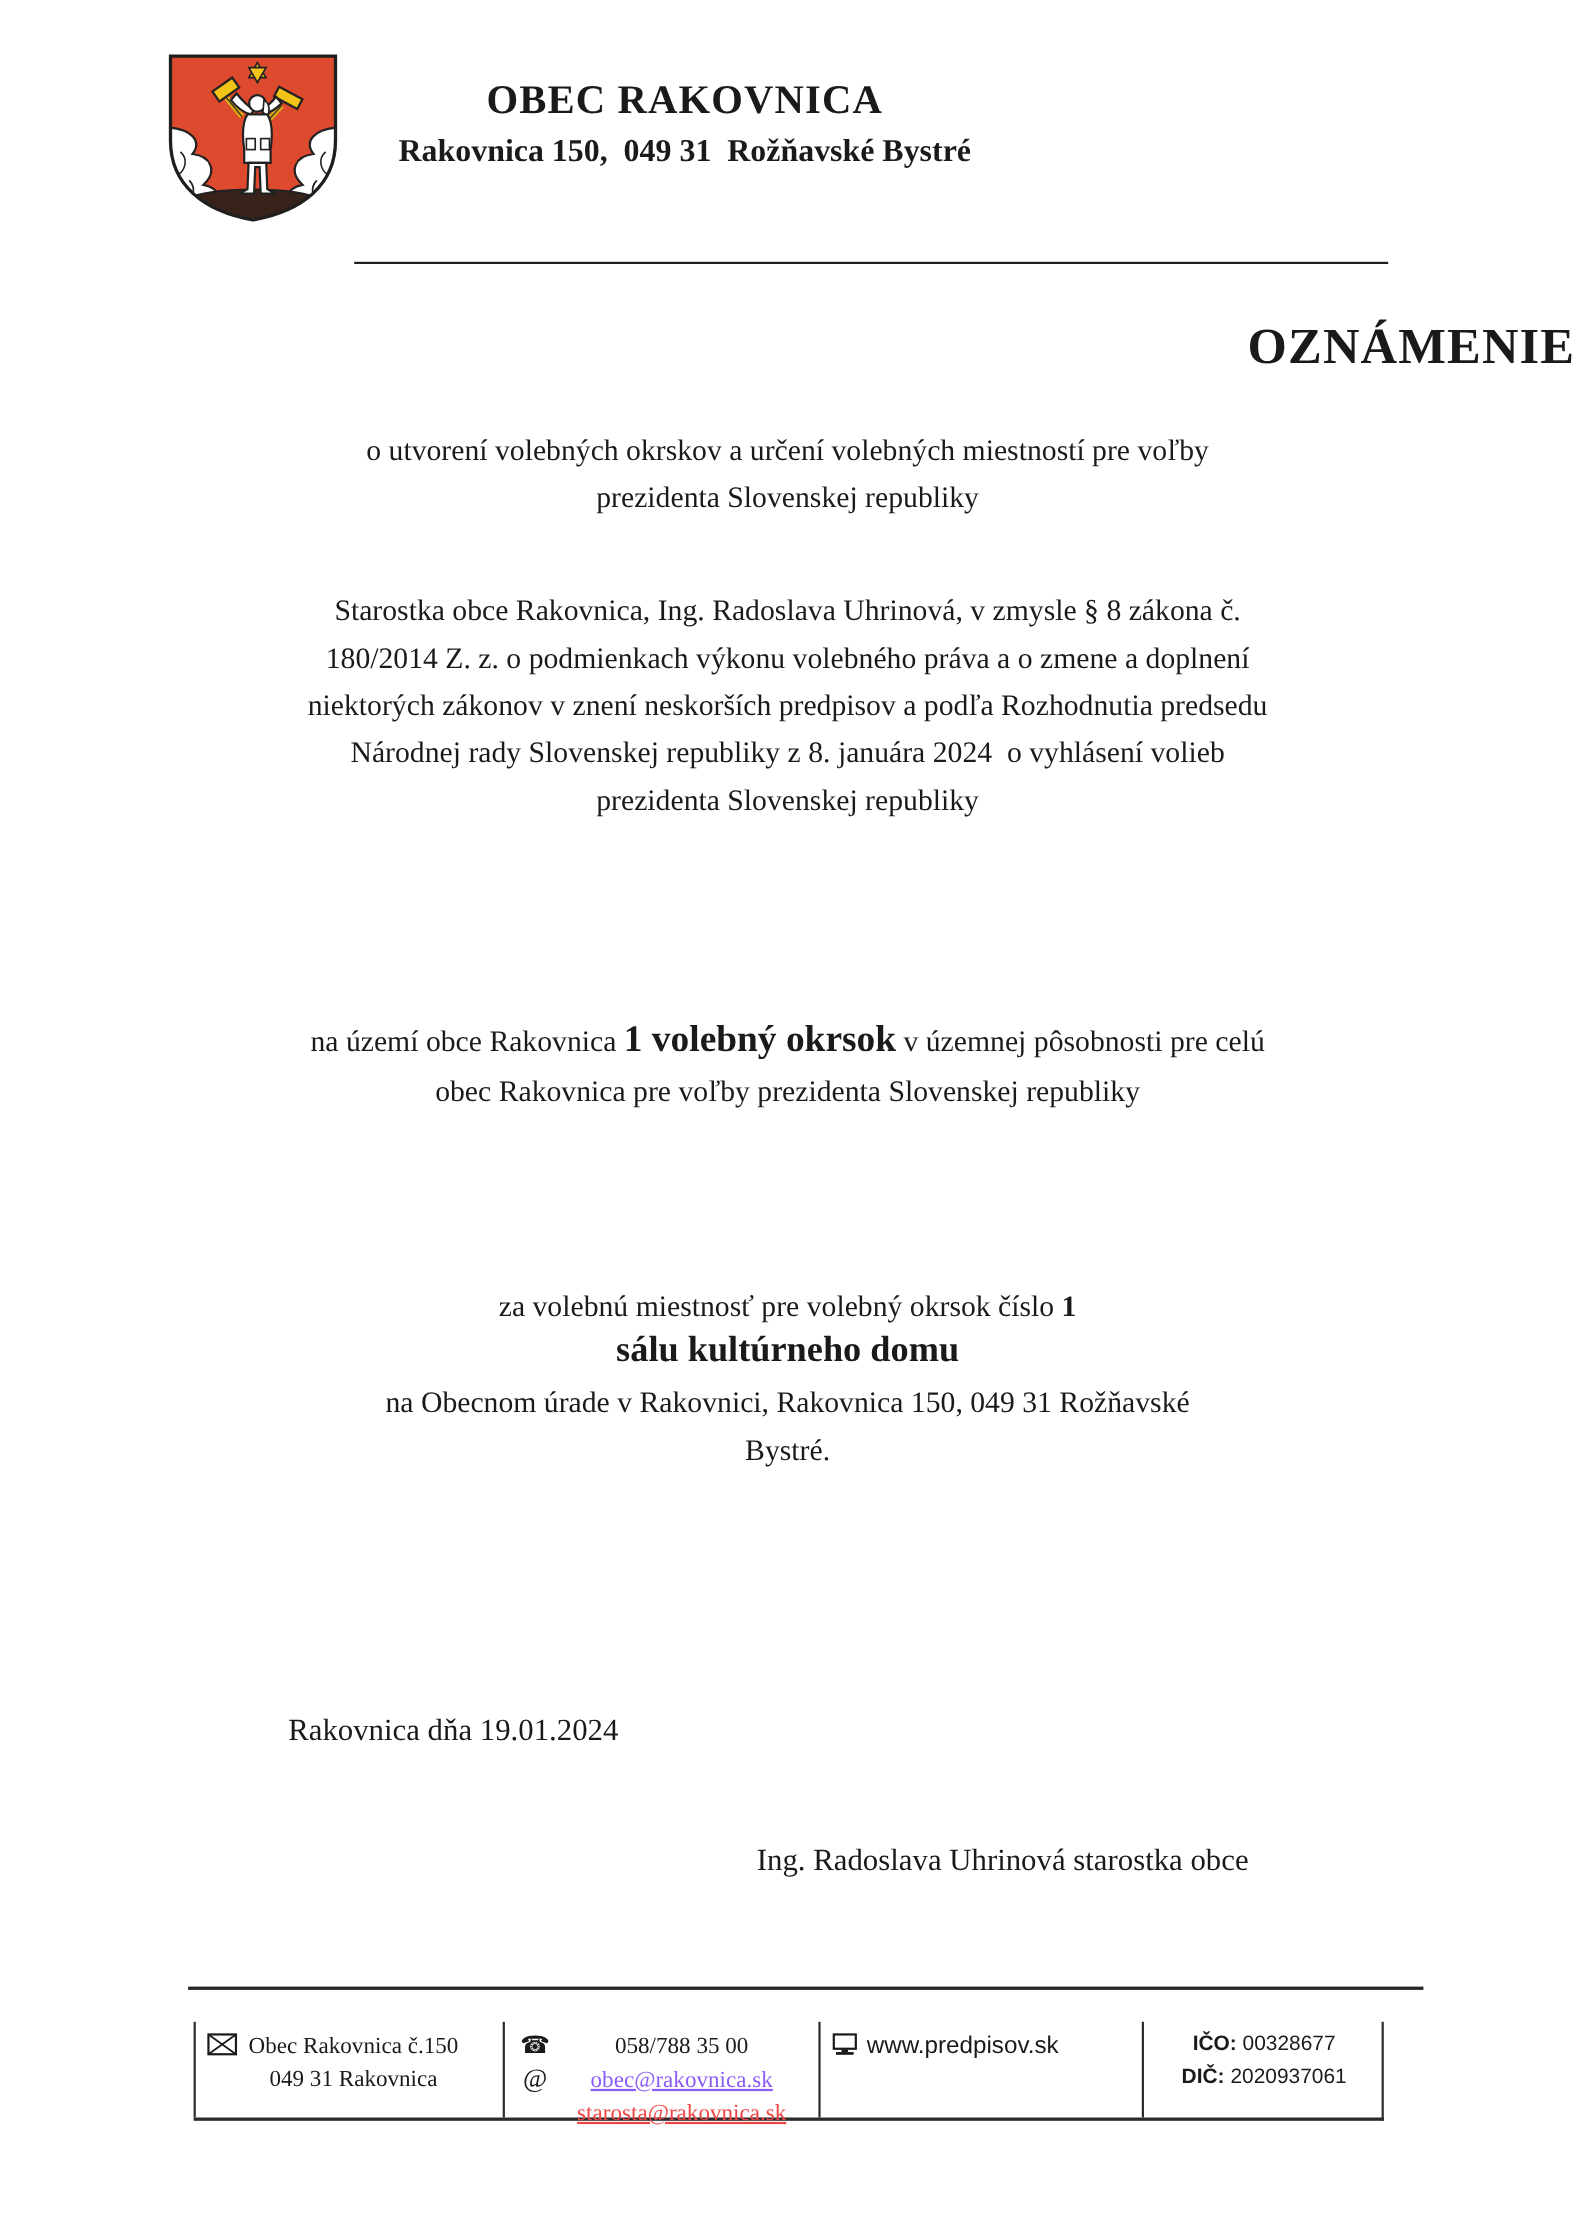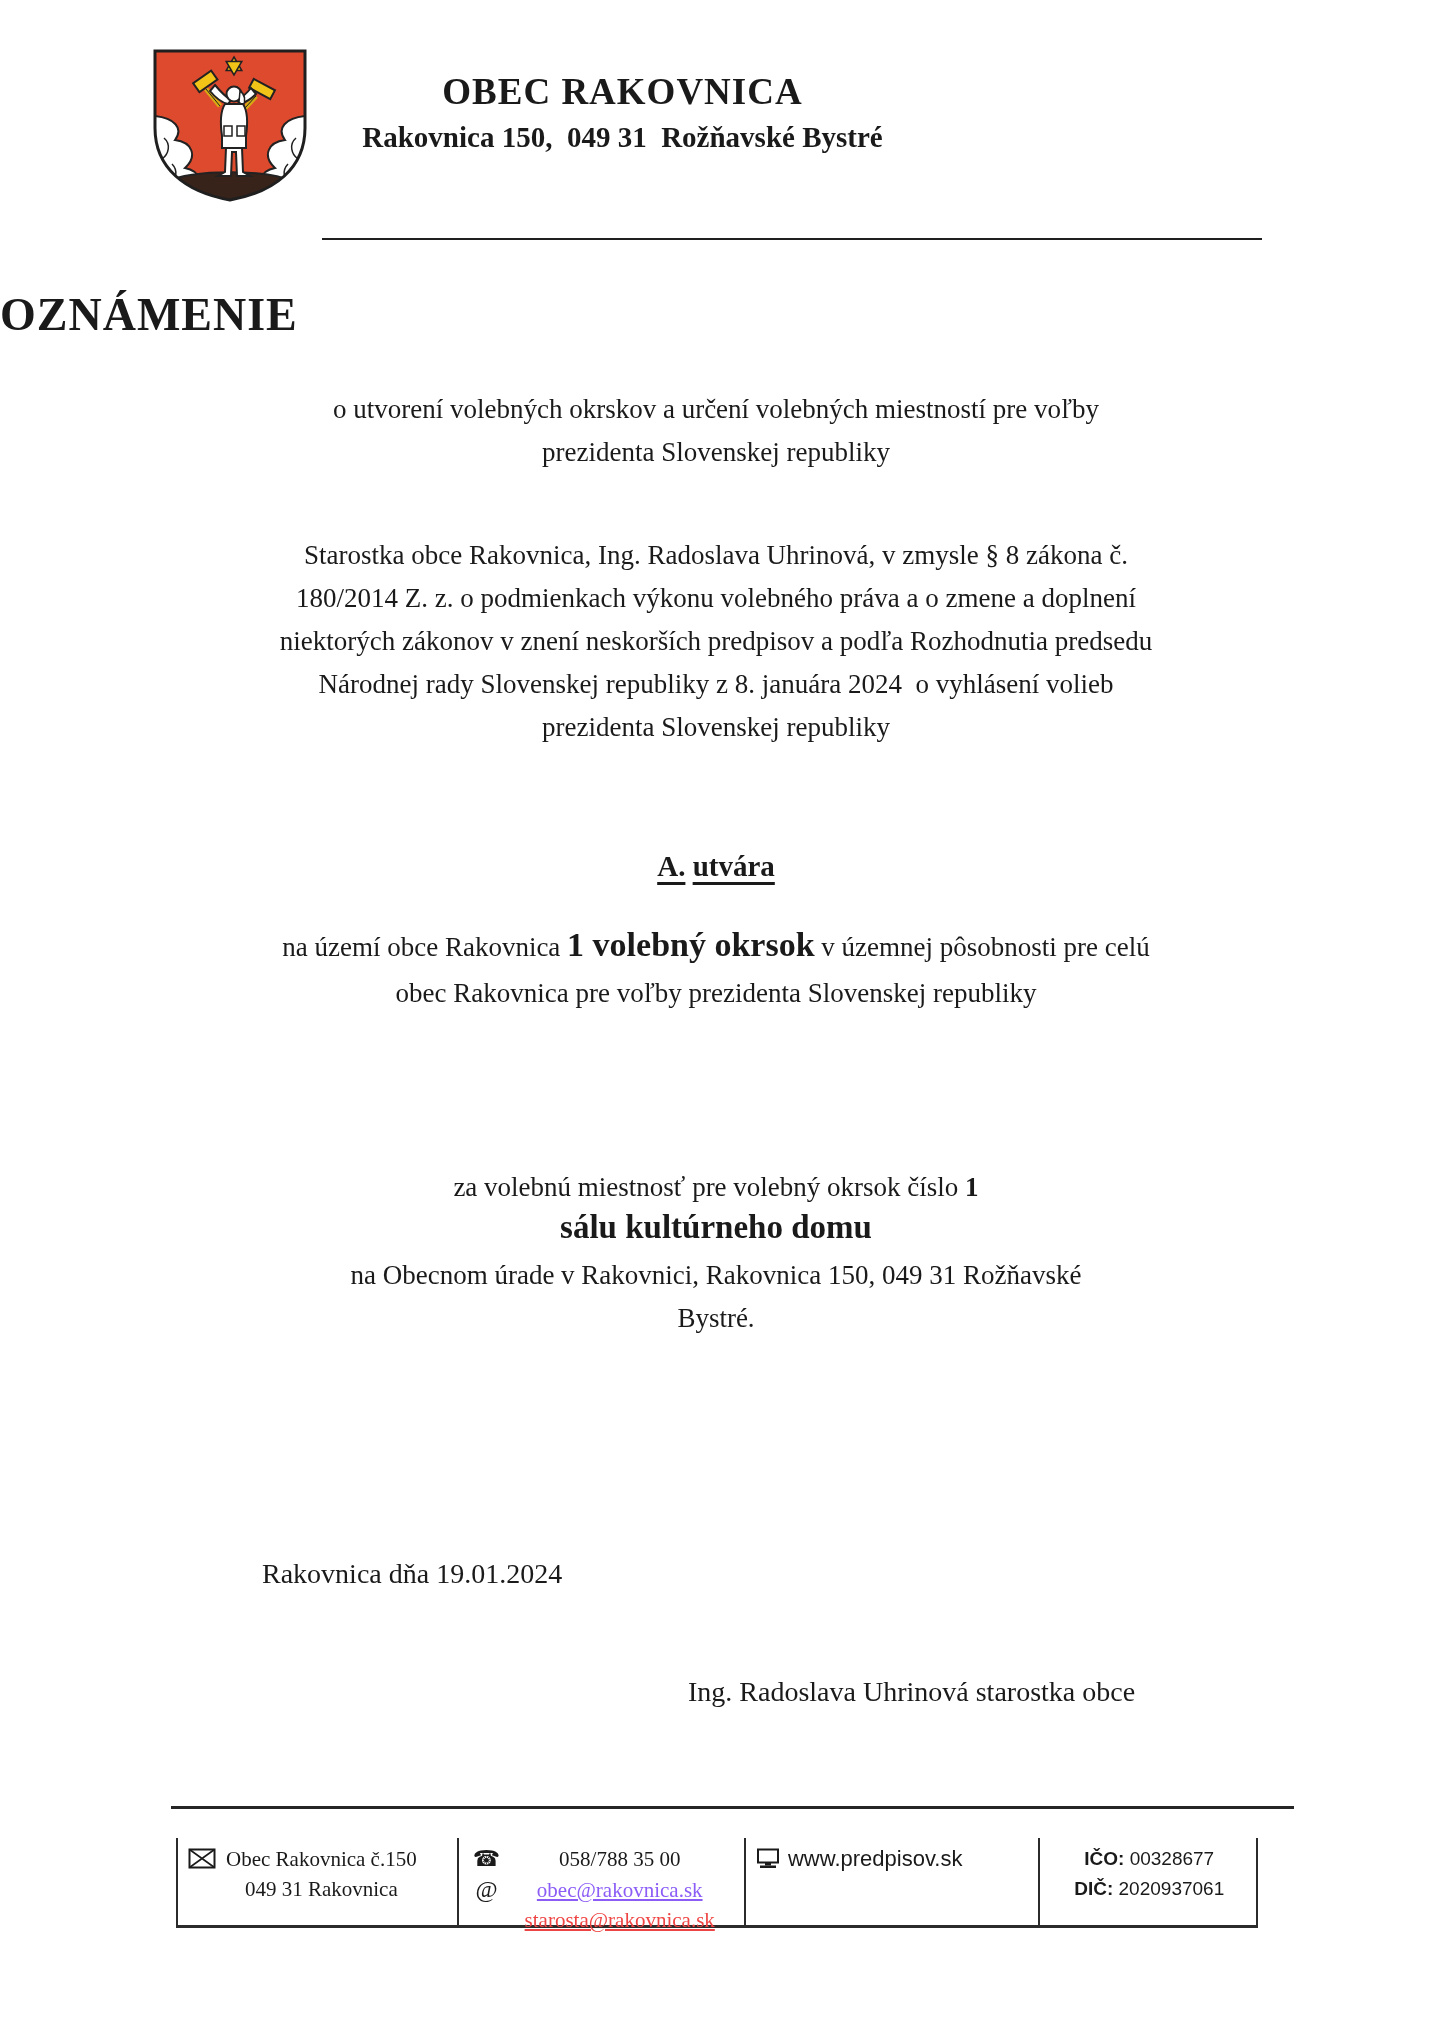--- a/index.html
+++ b/index.html
@@ -17,21 +17,21 @@
   .abs { position: absolute; }
 
   
   .coat-of-arms { left: 148px; top: 40px; width: 164px; height: 162px; }
   .org-block { left: 310px; top: 70px; width: 625px; text-align: center; }
   .org-name { font-size: 37px; font-weight: bold; letter-spacing: 1px; }
   .org-address { font-size: 29px; font-weight: bold; margin-top: 8px; }
   .rule-header { left: 322px; top: 238px; width: 940px; height: 2px; background: #1f1f1f; }
 
   
-  .doc-title { left: 0; top: 288px; width: 1432px; text-align: left;
+  .doc-title { left: 0; top: 288px; width: 1432px; text-align: right;
                font-size: 46px; font-weight: bold; letter-spacing: 1px; }
   .para { left: 136px; width: 1160px; text-align: center;
           font-size: 27px; line-height: 43px; white-space: pre-line; }
   .subtitle { top: 388px; }
   .intro { top: 534px; }
   .section-heading { left: 0; width: 1432px; text-align: center;
                      font-size: 29px; font-weight: bold; }
   .section-heading span { text-decoration: underline; text-underline-offset: 6px;
                           text-decoration-thickness: 3px; }
   .heading-a { top: 850px; }
@@ -118,23 +118,20 @@
 
   <div class="abs para subtitle">o utvorení volebných okrskov a určení volebných miestností pre voľby
 prezidenta Slovenskej republiky</div>
 
   <div class="abs para intro">Starostka obce Rakovnica, Ing. Radoslava Uhrinová, v zmysle § 8 zákona č.
 180/2014 Z. z. o podmienkach výkonu volebného práva a o zmene a doplnení
 niektorých zákonov v znení neskorších predpisov a podľa Rozhodnutia predsedu
 Národnej rady Slovenskej republiky z 8. januára 2024&nbsp; o vyhlásení volieb
 prezidenta Slovenskej republiky</div>
 
-  <div class="abs section-heading heading-a">
-    <span>A.</span>&nbsp;<span>utvára</span>
-  </div>
   <div class="abs para body-a"><span>na území obce Rakovnica </span><span class="big-bold">1 volebný okrsok</span><span> v územnej pôsobnosti pre celú
 obec Rakovnica pre voľby prezidenta Slovenskej republiky</span></div>
 
   <div class="abs para body-b1"><span>za volebnú miestnosť pre volebný okrsok číslo </span><span class="bold-inline">1</span></div>
   <div class="abs para body-b2">sálu kultúrneho domu</div>
   <div class="abs para body-b3">na Obecnom úrade v Rakovnici, Rakovnica 150, 049 31 Rožňavské
 Bystré.</div>
 
   <div class="abs date-line">Rakovnica dňa 19.01.2024</div>
   <div class="abs signature">Ing. Radoslava Uhrinová starostka obce</div>

